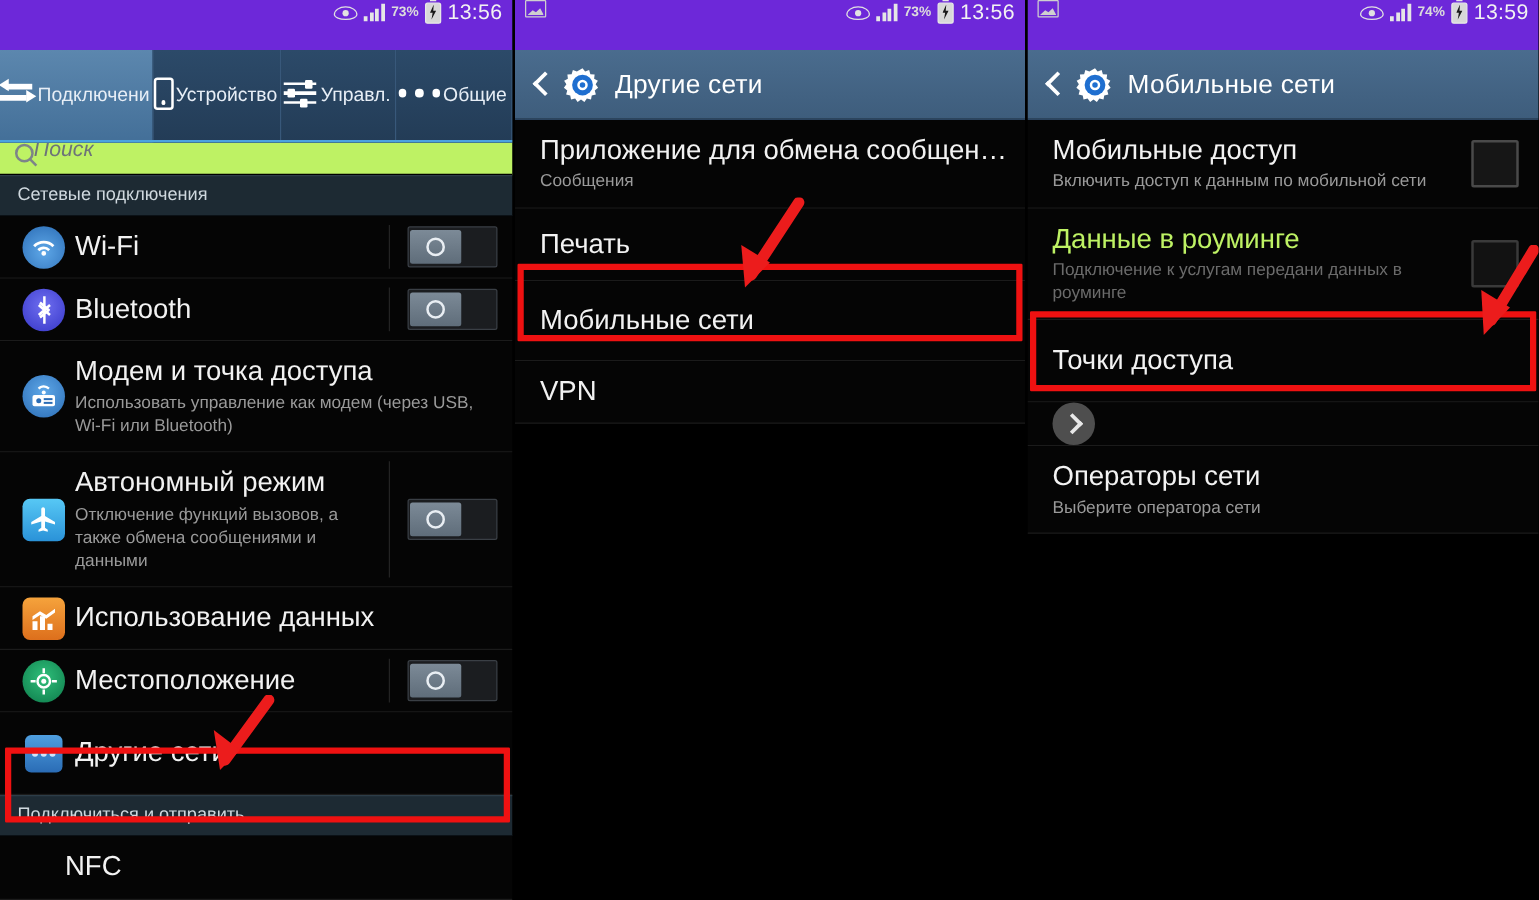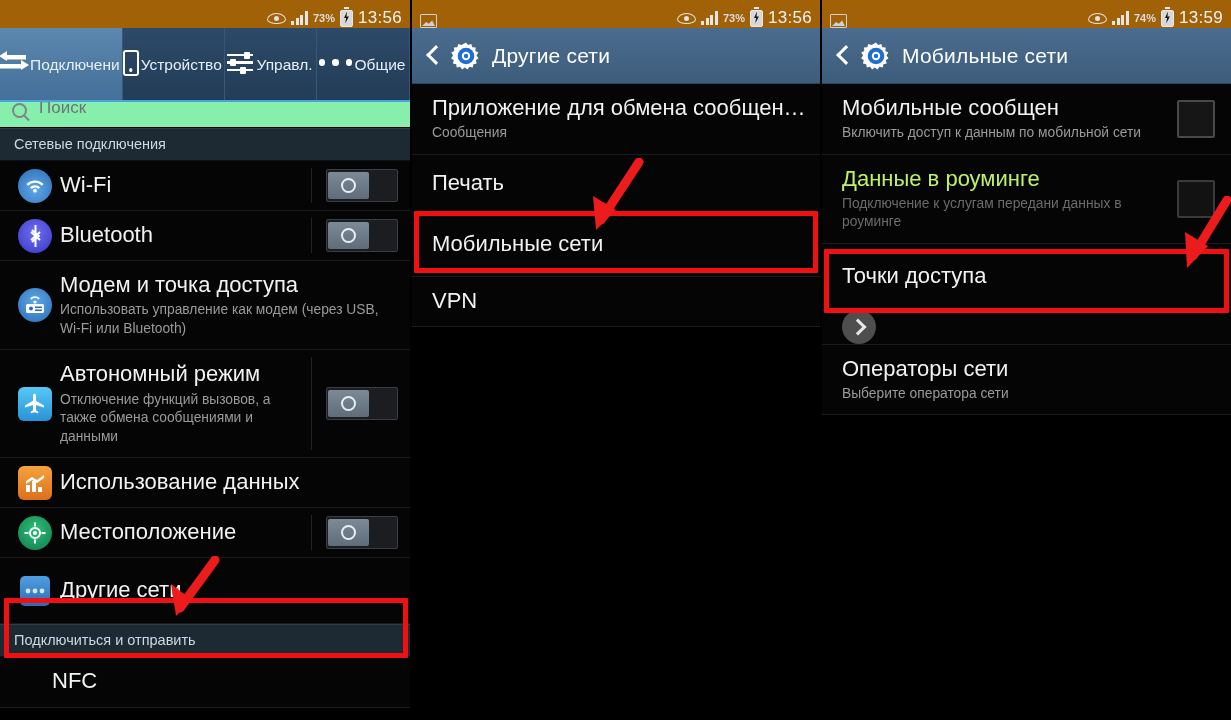--- a/index.html
+++ b/index.html
@@ -10,21 +10,21 @@
   }
   .screens{display:flex;width:1231px;height:720px;}
   .panel{position:relative;height:720px;background:#000;overflow:hidden;}
   .p1{width:410px;}
   .gap{width:2px;background:#000;height:720px;flex:none;}
   .p2{width:408px;}
   .p3{width:409px;}
 
   
   .statusbar{
-    height:28px;background:#a16207;display:flex;align-items:flex-end;
+    height:40px;background:#6d28d9;display:flex;align-items:flex-start;
     padding:0 8px;box-sizing:border-box;color:#e8e8e8;
   }
   .sb-left{display:flex;align-items:center;gap:6px;flex:1;}
   .sb-right{display:flex;align-items:center;gap:5px;}
   .sb-time{font-size:17px;color:#f2f2f2;letter-spacing:.3px;font-weight:400;}
   .sb-batt-pct{font-size:11px;color:#dcdcdc;font-weight:700;}
   .ico-img{
     width:17px;height:14px;border:1.5px solid #cfcfcf;border-radius:1px;
     position:relative;box-sizing:border-box;
   }
@@ -100,23 +100,24 @@
   .ic-slider b{position:absolute;width:6px;height:7px;background:#fff;border-radius:1px;}
   .ic-slider b:nth-child(4){top:1px;left:17px;}
   .ic-slider b:nth-child(5){top:8.5px;left:3px;}
   .ic-slider b:nth-child(6){top:16px;left:13px;}
 
   .ic-dots{display:flex;gap:7px;align-items:center;}
   .ic-dots i{width:6.5px;height:6.5px;border-radius:50%;background:#fff;display:block;}
 
   
   .searchstrip{
-    height:26px;background:#86efac;display:flex;align-items:center;gap:12px;
+    height:26px;background:#bef264;display:flex;align-items:center;gap:0;
     padding:0 12px;box-sizing:border-box;border-bottom:1px solid #000;
     overflow:hidden;
+    font-style:italic;
   }
   .ic-search{
     width:15px;height:15px;border:2px solid #7d8489;border-radius:50%;
     position:relative;box-sizing:border-box;flex:none;margin-top:-9px;
   }
   .ic-search:after{content:"";position:absolute;right:-5px;bottom:-4px;width:7px;height:2.4px;
     background:#7d8489;transform:rotate(45deg);}
   .search-ph{color:#6d7479;font-size:17px;margin-top:-13px;}
 
   
@@ -534,21 +535,21 @@
           <circle cx="16" cy="16" r="8.3" fill="#1f6fd0"></circle>
           <circle cx="16" cy="16" r="4.2" fill="#ffffff"></circle>
           <circle cx="16" cy="16" r="2.2" fill="#1f6fd0"></circle>
         </svg>
       </span>
       <span class="ab-title">Мобильные сети</span>
     </div>
 
     <div class="row">
       <div class="txt" style="padding-left:8px">
-        <div class="t1">Мобильные сообщен</div>
+        <div class="t1">Мобильные доступ</div>
         <div class="t2">Включить доступ к данным по мобильной сети</div>
       </div>
       <div class="cbox"></div>
     </div>
 
     <div class="row">
       <div class="txt" style="padding-left:8px">
         <div class="t1 dim">Данные в роуминге</div>
         <div class="t2 dim">Подключение к услугам передани данных в роуминге</div>
       </div>

